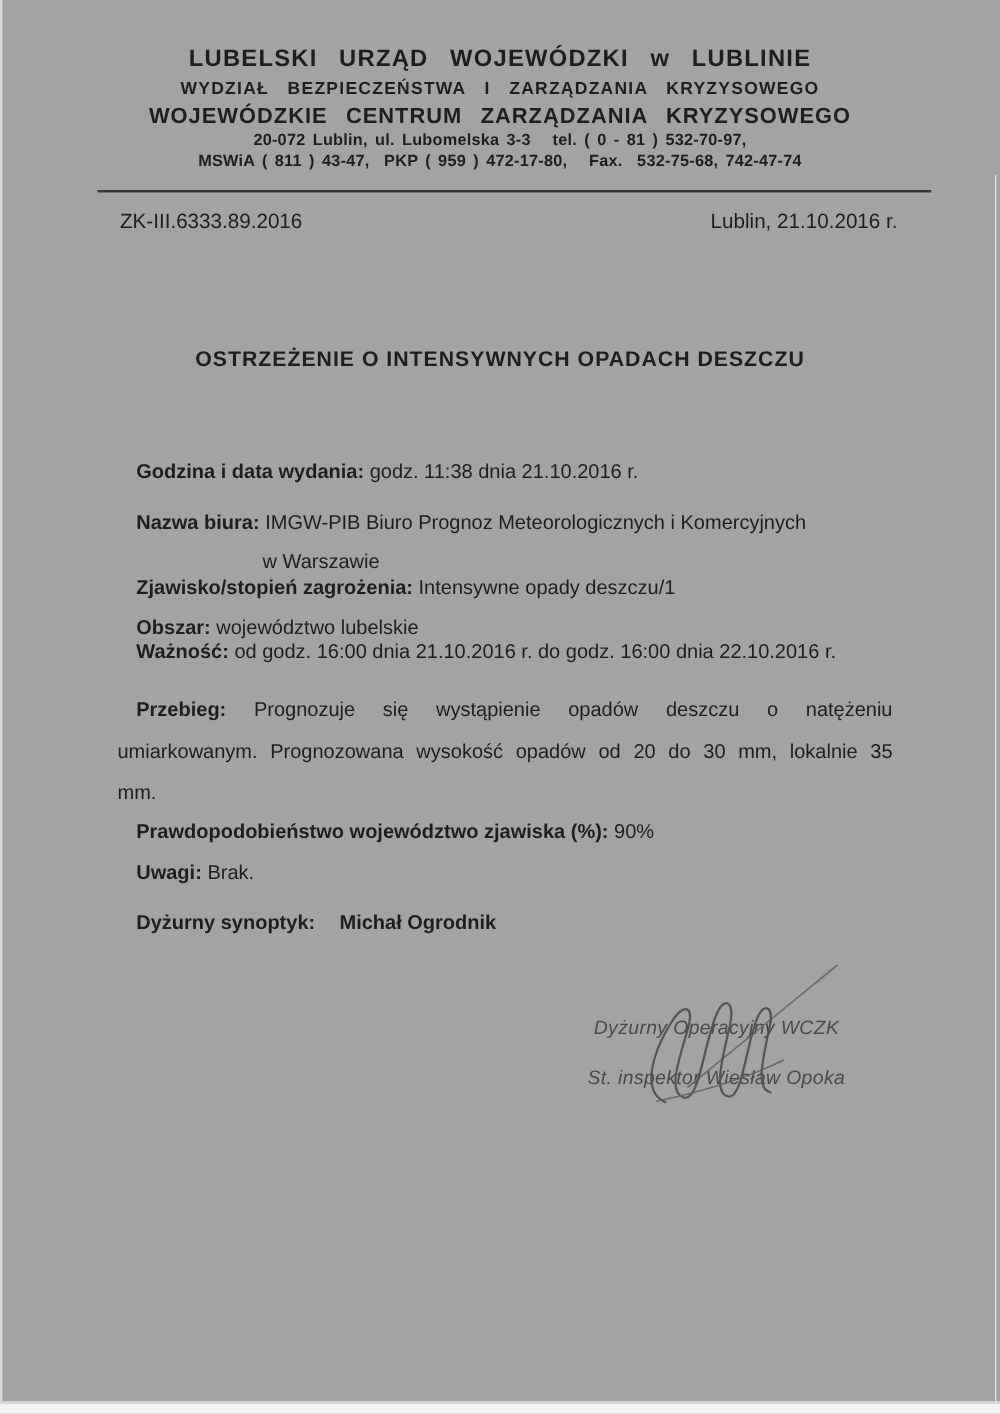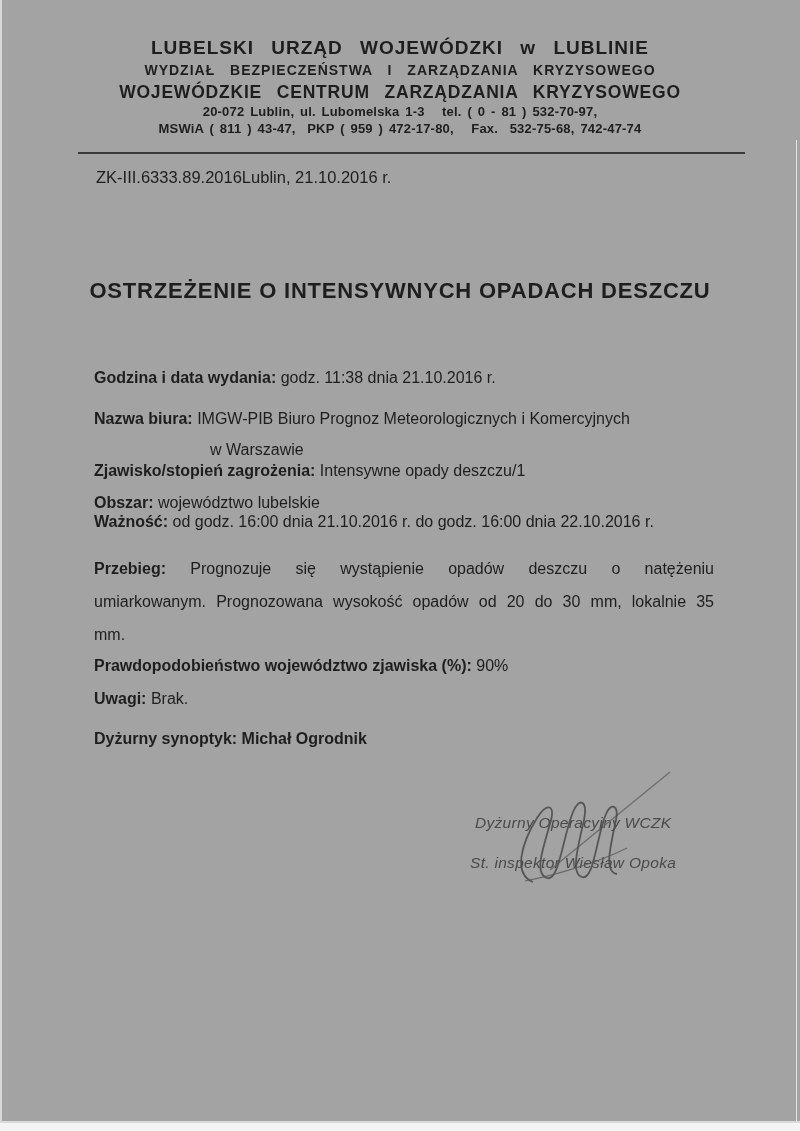--- a/index.html
+++ b/index.html
@@ -20,29 +20,29 @@
   
   .letterhead{position:absolute;top:36px;left:0;width:100%;text-align:center;font-weight:bold;}
   .letterhead div{white-space:pre;}
   .org1{font-size:19px;letter-spacing:1px;word-spacing:11px;line-height:23px;}
   .org2{font-size:14px;letter-spacing:1px;word-spacing:10px;line-height:22px;}
   .org3{font-size:17.5px;letter-spacing:0.8px;word-spacing:9px;line-height:22px;}
   .addr{font-size:13px;letter-spacing:0.2px;word-spacing:2px;line-height:17px;}
   .rule{position:absolute;top:152px;left:78px;width:667px;height:2px;background:#383838;}
 
   
-  .refrow{position:absolute;top:168px;left:96px;right:82px;display:flex;justify-content:flex-start;font-size:16.5px;}
+  .refrow{position:absolute;top:168px;left:96px;right:82px;display:flex;justify-content:space-between;font-size:16.5px;}
 
   
   .title{position:absolute;top:278px;left:0;width:100%;margin:0;text-align:center;
-         font-size:22px;font-weight:bold;letter-spacing:0.8px;}
+         font-size:17px;font-weight:bold;letter-spacing:0.8px;}
 
   
   .field{position:absolute;left:94px;width:620px;margin:0;font-size:16px;line-height:31px;}
-  .field b{font-weight:bold;}
+  .field b{font-weight:bold;margin-left:15px;}
   .cont{display:block;padding-left:116px;}
   .jline{display:block;text-align:justify;text-align-last:justify;}
   .lline{display:block;}
   .course{line-height:33px;}
 
   
   .sig-text{position:absolute;font-style:italic;font-size:15.5px;color:#4a4a4a;letter-spacing:0.3px;}
   .sig-svg{position:absolute;left:455px;top:760px;}
 </style>
 </head>
@@ -52,21 +52,21 @@
 
   <div class="edge-left"></div>
   <div class="edge-right"></div>
   <div class="edge-bottom-line"></div>
   <div class="edge-bottom-strip"></div>
 
   <header class="letterhead">
     <div class="org1">LUBELSKI URZĄD WOJEWÓDZKI w LUBLINIE</div>
     <div class="org2">WYDZIAŁ BEZPIECZEŃSTWA I ZARZĄDZANIA KRYZYSOWEGO</div>
     <div class="org3">WOJEWÓDZKIE CENTRUM ZARZĄDZANIA KRYZYSOWEGO</div>
-    <div class="addr">20-072 Lublin, ul. Lubomelska 1-3   tel. ( 0 - 81 ) 532-70-97,</div>
+    <div class="addr">20-072 Lublin, ul. Lubomelska 3-3   tel. ( 0 - 81 ) 532-70-97,</div>
     <div class="addr">MSWiA ( 811 ) 43-47,  PKP ( 959 ) 472-17-80,   Fax.  532-75-68, 742-47-74</div>
   </header>
   <div class="rule"></div>
 
   <div class="refrow">
     <span>ZK-III.6333.89.2016</span>
     <span>Lublin, 21.10.2016 r.</span>
   </div>
 
   <h1 class="title">OSTRZEŻENIE O INTENSYWNYCH OPADACH DESZCZU</h1>

